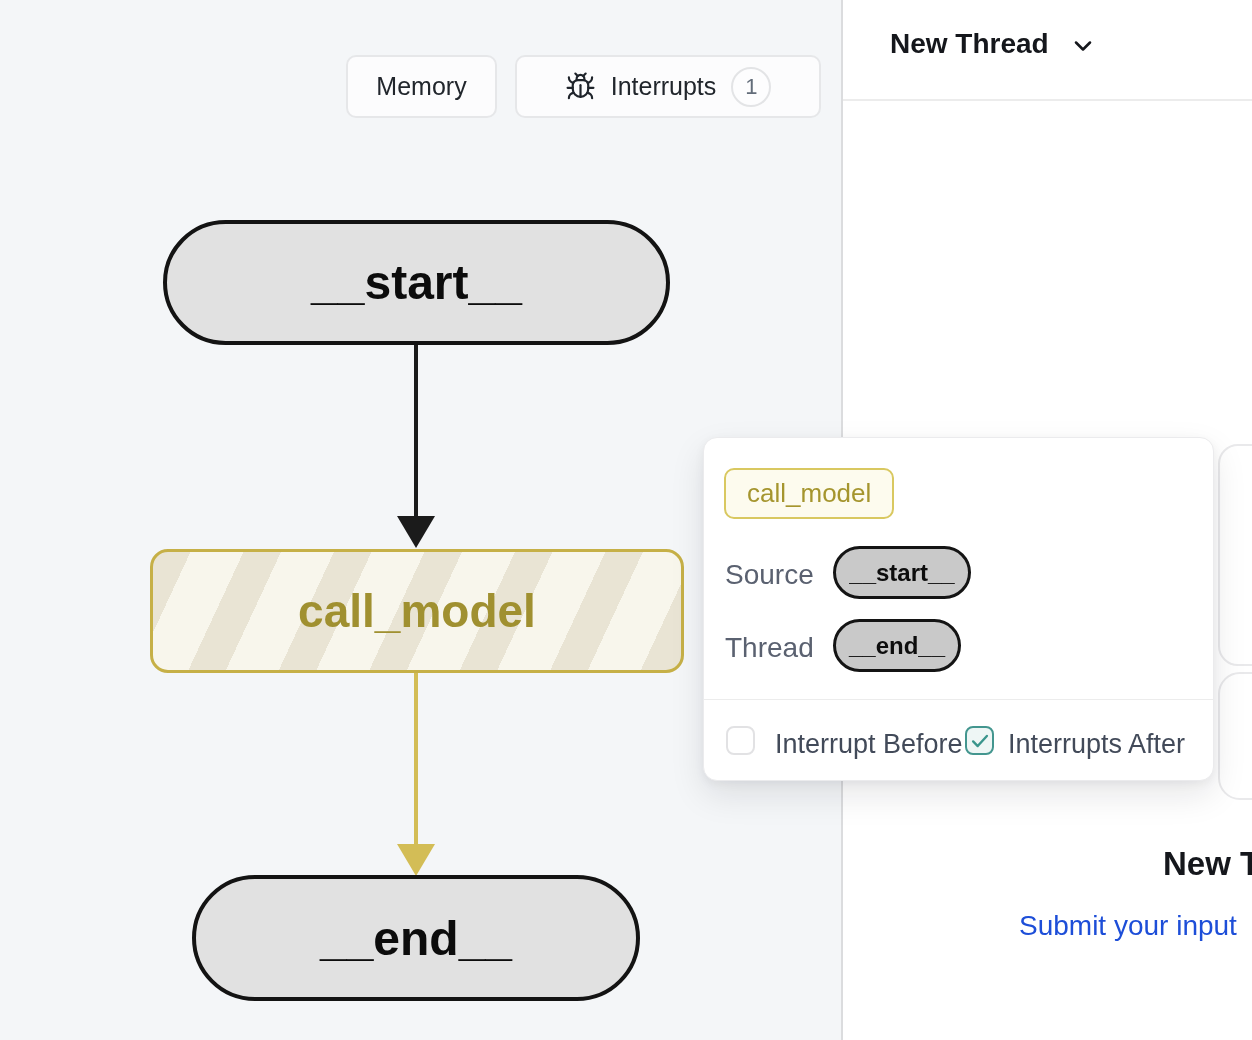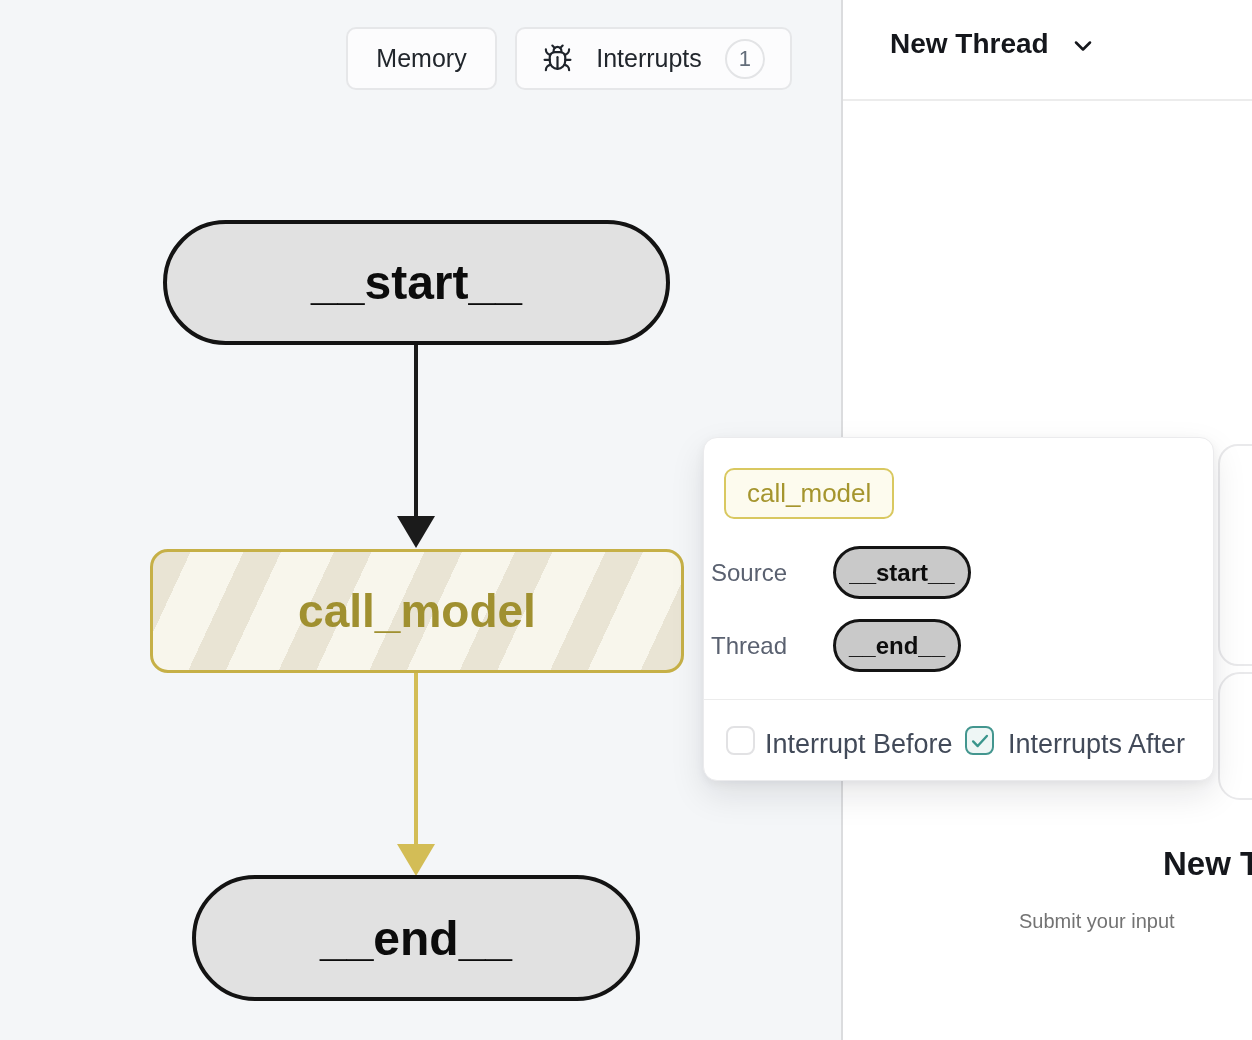--- a/index.html
+++ b/index.html
@@ -8,24 +8,24 @@
     background:#ffffff;font-family:"Liberation Sans", sans-serif;
     -webkit-font-smoothing:antialiased;
   }
   
   .graph-area{position:absolute;left:0;top:0;width:841px;height:1040px;background:#f4f6f8;}
   .v-divider{position:absolute;left:841px;top:0;width:2px;height:1040px;background:#dbdcde;}
 
   .toolbar-btn{
     position:absolute;display:flex;align-items:center;justify-content:center;
     background:#fcfcfd;border:2px solid #e6e7e9;border-radius:10px;
-    font-size:25px;color:#21262c;box-sizing:border-box;
+    font-size:25px;color:#21262c;box-sizing:border-box;margin-top:28px;
   }
   .btn-memory{left:346px;top:27px;width:151px;height:63px;}
-  .btn-interrupts{left:515px;top:27px;width:277px;height:63px;gap:23px;}
+  .btn-interrupts{left:515px;top:27px;width:306px;height:63px;gap:15px;}
   .count-badge{
     width:40px;height:40px;border:2px solid #e3e4e6;border-radius:50%;
     display:flex;align-items:center;justify-content:center;
     font-size:22px;color:#636d7a;box-sizing:border-box;background:#fdfdfe;
   }
 
   .node{
     position:absolute;display:flex;align-items:center;justify-content:center;
     box-sizing:border-box;font-weight:600;
   }
@@ -49,55 +49,55 @@
   .right-panel{position:absolute;left:843px;top:0;width:409px;height:1040px;background:#ffffff;}
   .thread-header{position:absolute;left:0;top:0;width:100%;height:101px;border-bottom:2px solid #ececec;box-sizing:border-box;}
   .thread-title{position:absolute;left:47px;top:28px;font-size:28px;font-weight:700;color:#15171c;display:flex;align-items:center;gap:20px;}
   .chev{margin-top:4px;}
 
   .mini-card{position:absolute;background:#ffffff;border:2px solid #e9e9eb;box-sizing:border-box;}
   .mini-card-a{left:375px;top:444px;width:110px;height:222px;border-radius:20px;}
   .mini-card-b{left:375px;top:672px;width:110px;height:128px;border-radius:22px;}
 
   .empty-title{position:absolute;left:320px;top:845px;font-size:33px;font-weight:700;color:#15171c;white-space:nowrap;}
-  .empty-sub{position:absolute;left:176px;top:910px;font-size:20px;color:#737373;white-space:nowrap;}
+  .empty-sub{position:absolute;left:176px;top:910px;font-size:28px;color:#1d4ed8;white-space:nowrap;}
 
   
   .popover{
     position:absolute;left:703px;top:437px;width:511px;height:344px;z-index:10;
     background:#ffffff;border:1px solid #ebebed;border-radius:14px;
     box-shadow:0 14px 34px rgba(20,24,32,.10), 0 3px 10px rgba(20,24,32,.05);
     box-sizing:border-box;
   }
   .node-badge{
     position:absolute;left:20px;top:30px;height:51px;padding:0 21px;
     display:flex;align-items:center;border:2px solid #d9c860;border-radius:10px;
     background:#fdfbee;color:#a5952e;font-size:26px;box-sizing:border-box;
   }
-  .row-label{position:absolute;left:7px;font-size:24px;color:#5a6170;}
+  .row-label{position:absolute;left:21px;font-size:28px;color:#5a6170;}
   .src-label{top:121px;}
   .tgt-label{top:194px;}
   .mini-pill{
     position:absolute;display:flex;align-items:center;justify-content:center;
     background:#c9c9c9;border:3px solid #141414;border-radius:28px;
     font-size:24px;font-weight:600;color:#0d0d0d;box-sizing:border-box;
   }
   .pill-start{left:129px;top:108px;width:138px;height:53px;}
   .pill-end{left:129px;top:181px;width:128px;height:53px;}
   .pop-divider{position:absolute;left:0;top:261px;width:100%;height:1px;background:#ececec;}
 
   .checkbox{position:absolute;width:29px;height:29px;border-radius:8px;box-sizing:border-box;}
   .cb-plain{border:2px solid #e2e2e4;background:#ffffff;}
   .cb-before{left:22px;top:288px;}
   .cb-after{left:261px;top:288px;}
   .checkbox .tick{display:none;position:absolute;left:2px;top:2px;}
   .checkbox.checked{border:2.5px solid #43968f;background:#eef6f5;}
   .checkbox.checked .tick{display:block;}
   .cb-label{position:absolute;top:291px;font-size:27px;color:#424a59;white-space:nowrap;}
-  .lbl-before{left:61px;text-align:right;}
+  .lbl-before{left:71px;text-align:right;}
   .lbl-after{left:304px;}
 
   svg{display:block;}
 </style>
 </head>
 <body>
 
 <div class="graph-area">
 
   <div class="toolbar-btn btn-memory">

